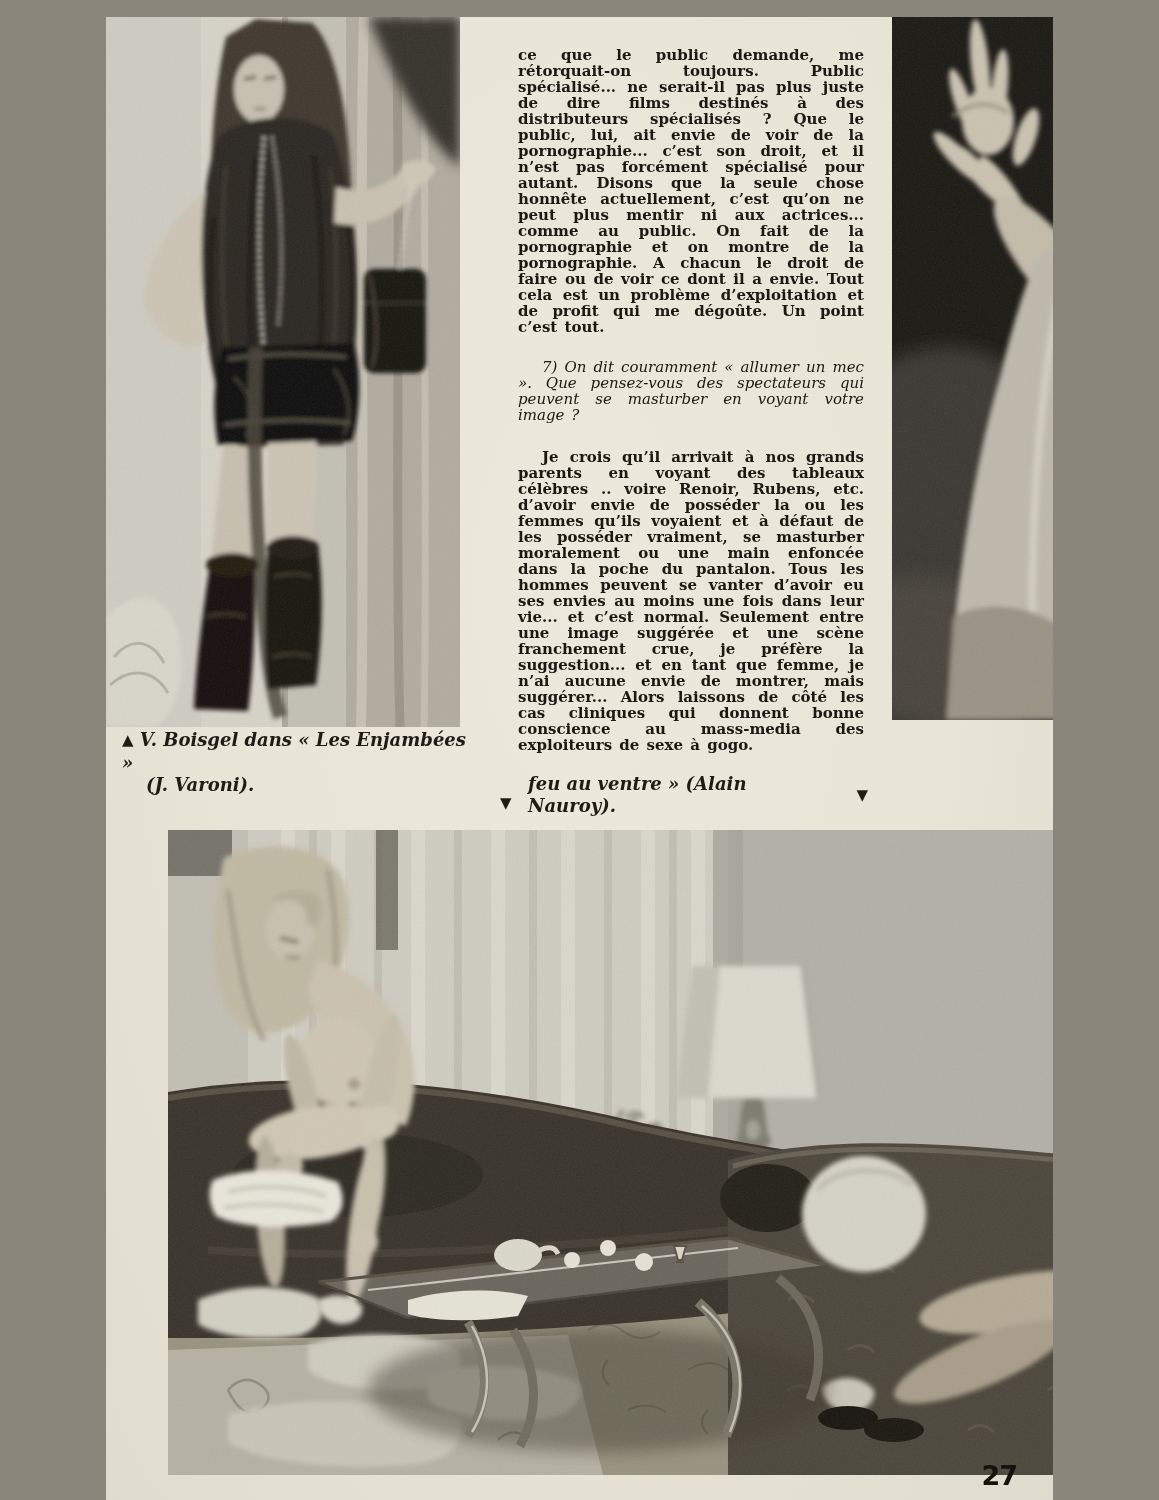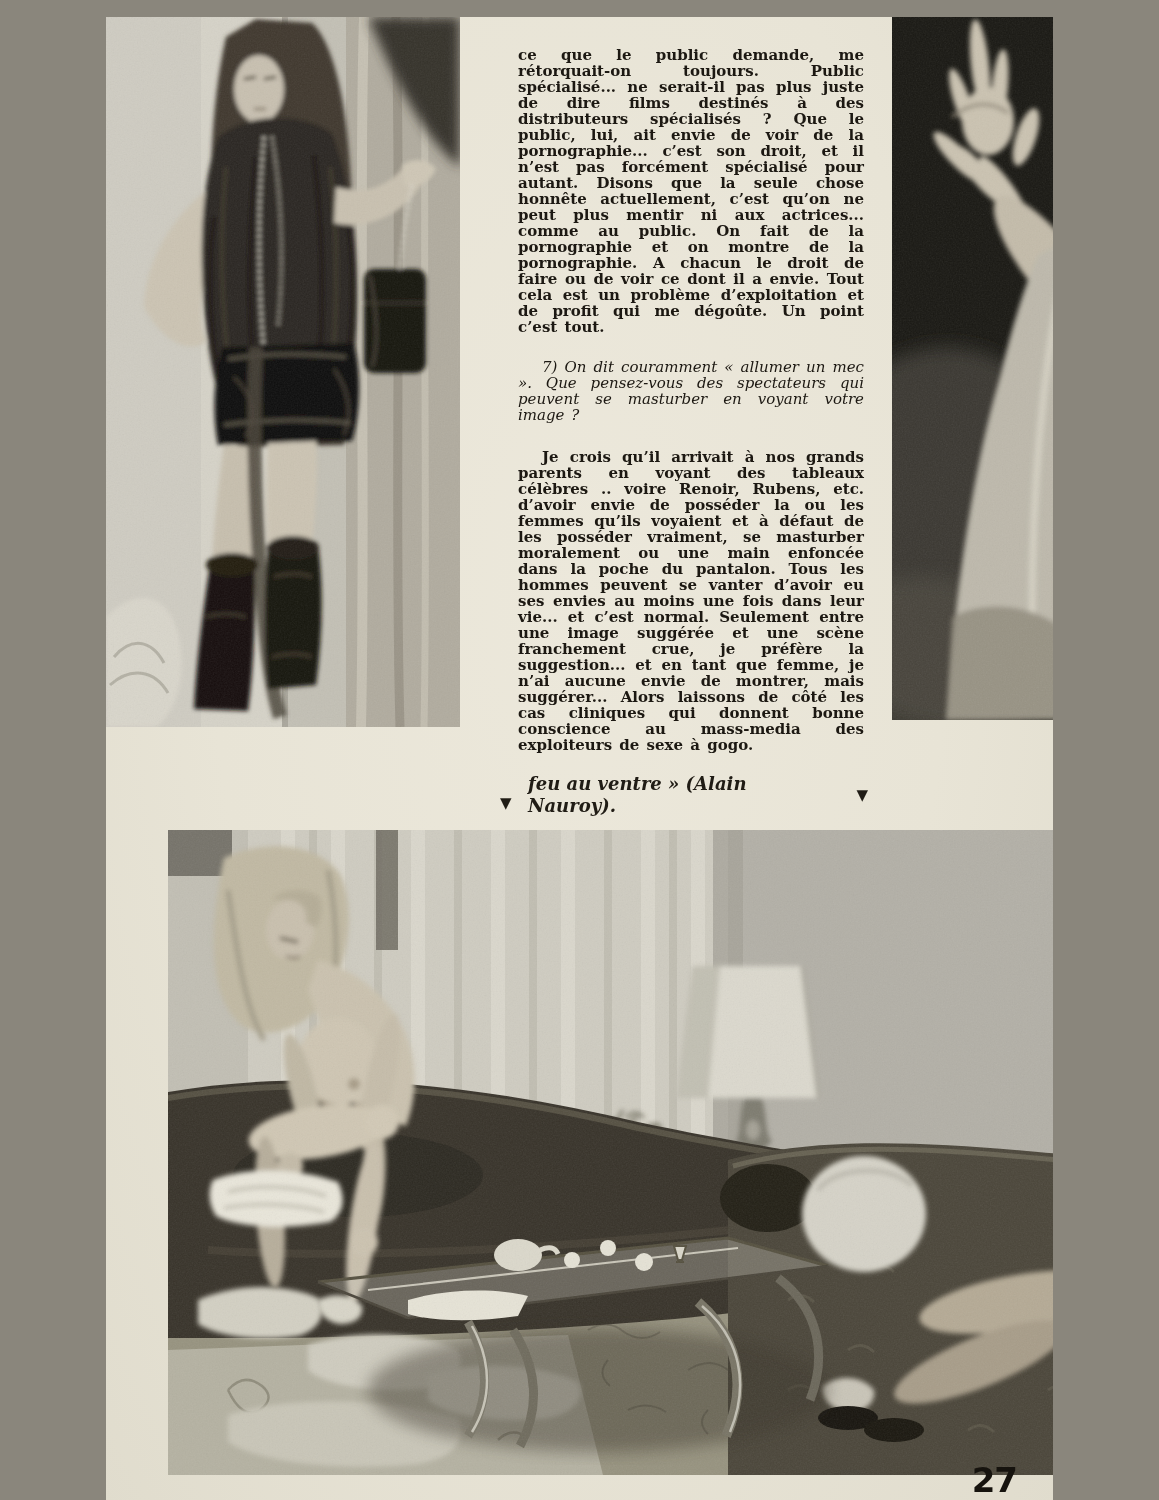--- a/index.html
+++ b/index.html
@@ -41,21 +41,21 @@
   .capR{left:778px;top:710px;width:382px;}
   .capR .l1{padding-left:56px;}
   .capB{left:394px;top:756px;width:368px;}
   .capB .lines{margin-left:28px;margin-right:34px;}
   .capB .triL{position:absolute;left:0;top:20px;}
   .capB .triR{position:absolute;right:0;top:12px;}
 
   .pagenum{
     position:absolute;right:36px;top:1443px;
     font-family:"DejaVu Sans","Liberation Sans",sans-serif;
-    font-weight:bold;font-size:34px;color:#16130e;
+    font-weight:bold;font-size:27px;color:#16130e;
     letter-spacing:-1px;
   }
 </style>
 </head>
 <body>
 
 <div class="page">
 
   <figure class="photo" style="left:0;top:0;width:354px;height:710px;">
     <svg viewBox="0 0 354 710" width="354" height="710">
@@ -164,20 +164,24 @@
       <rect width="342" height="703" filter="url(#g2)" opacity="0.10"></rect>
     </svg>
   </figure>
 
   <section class="col">
     <p>ce que le public demande, me rétorquait-on toujours. Public spécialisé... ne serait-il pas plus juste de dire films destinés à des distributeurs spécialisés ? Que le public, lui, ait envie de voir de la pornographie... c’est son droit, et il n’est pas forcément spécialisé pour autant. Disons que la seule chose honnête actuellement, c’est qu’on ne peut plus mentir ni aux actrices... comme au public. On fait de la pornographie et on montre de la pornographie. A chacun le droit de faire ou de voir ce dont il a envie. Tout cela est un problème d’exploitation et de profit qui me dégoûte. Un point c’est tout.</p>
     <p class="q ind">7) On dit couramment « allumer un mec ». Que pensez-vous des spectateurs qui peuvent se masturber en voyant votre image ?</p>
     <p class="ind">Je crois qu’il arrivait à nos grands parents en voyant des tableaux célèbres .. voire Renoir, Rubens, etc. d’avoir envie de posséder la ou les femmes qu’ils voyaient et à défaut de les posséder vraiment, se masturber moralement ou une main enfoncée dans la poche du pantalon. Tous les hommes peuvent se vanter d’avoir eu ses envies au moins une fois dans leur vie... et c’est normal. Seulement entre une image suggérée et une scène franchement crue, je préfère la suggestion... et en tant que femme, je n’ai aucune envie de montrer, mais suggérer... Alors laissons de côté les cas cliniques qui donnent bonne conscience au mass-media des exploiteurs de sexe à gogo.</p>
   </section>
 
+  <div class="cap capL">
+    <div class="l1"><span class="tri">▲</span> <span>V. Boisgel dans « Les Enjambées »</span></div>
+    <div class="l2">(J. Varoni).</div>
+  </div>
 
 
   <div class="cap capB">
     <span class="tri triL">▼</span>
     <div class="lines">
       <div>feu au ventre » (Alain Nauroy).</div>
     </div>
     <span class="tri triR">▼</span>
   </div>
 

